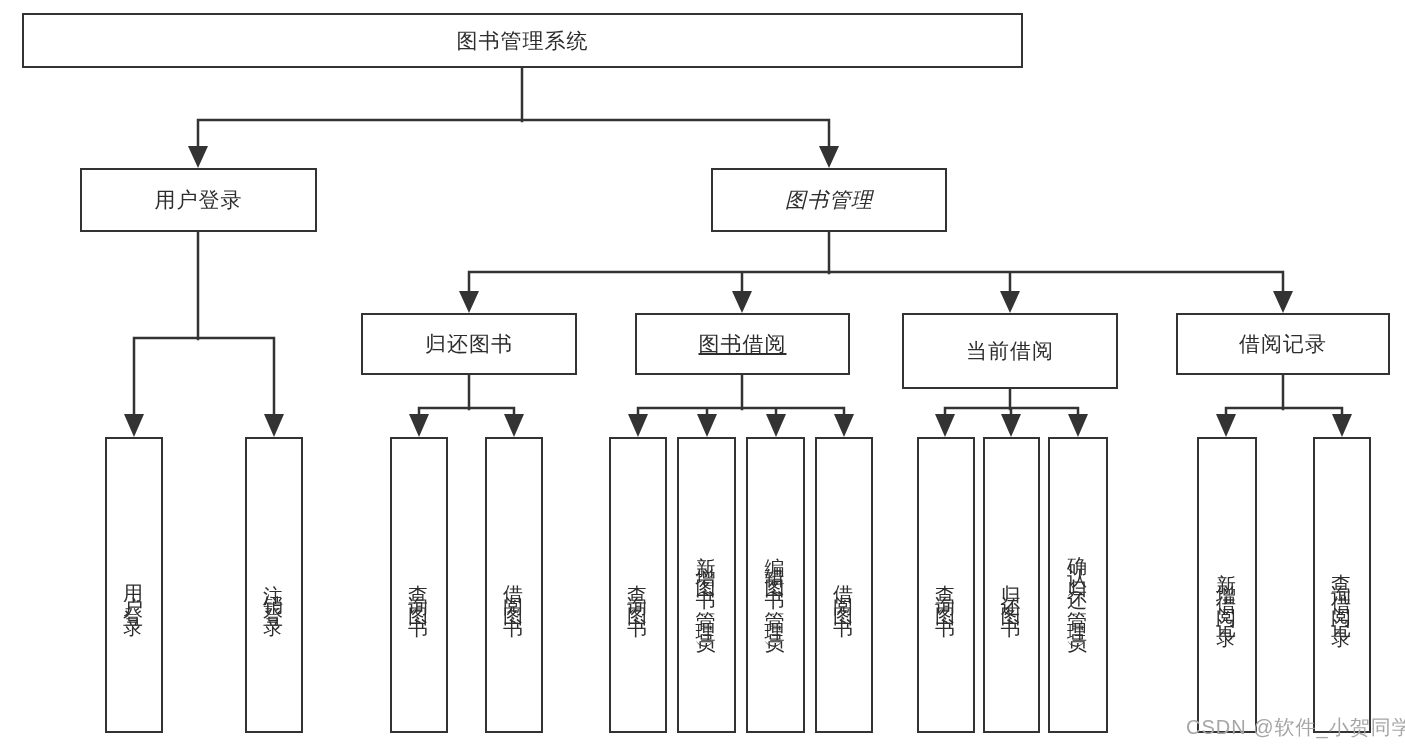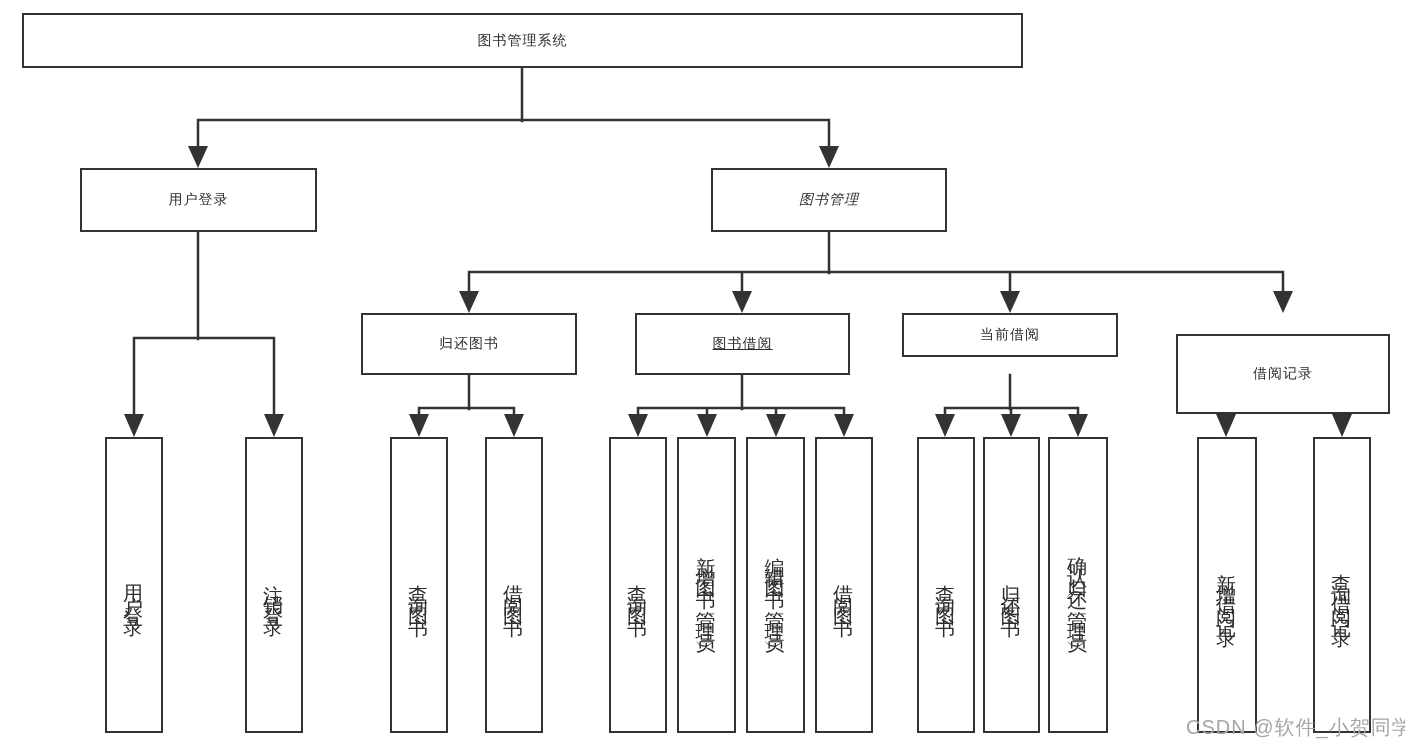--- a/index.html
+++ b/index.html
@@ -39,21 +39,21 @@
     position:absolute;
     box-sizing:border-box;
     background:#ffffff;
     border:2.5px solid var(--line);
     display:flex;
     align-items:center;
     justify-content:center;
     color:var(--text);
   }
   .node .htext{
-    font-size:14px;
+    font-size:21px;
     letter-spacing:1px;
     white-space:nowrap;
     text-align:center;
   }
   .node .vtext{
     writing-mode:vertical-rl;
     font-size:20px;
     letter-spacing:11px;
     margin-bottom:-11px;
     white-space:nowrap;
@@ -141,24 +141,24 @@
   <div class="node" style="left:711px;top:168px;width:236px;height:64px;font-style:italic;">
     <span class="htext">图书管理</span>
   </div>
 
   <div class="node" style="left:361px;top:313px;width:216px;height:62px;">
     <span class="htext">归还图书</span>
   </div>
   <div class="node" style="left:635px;top:313px;width:215px;height:62px;text-decoration:underline;">
     <span class="htext">图书借阅</span>
   </div>
-  <div class="node" style="left:902px;top:313px;width:216px;height:44px;">
+  <div class="node" style="left:902px;top:313px;width:216px;height:76px;">
     <span class="htext">当前借阅</span>
   </div>
-  <div class="node" style="left:1176px;top:313px;width:214px;height:80px;margin-top:21px;">
+  <div class="node" style="left:1176px;top:313px;width:214px;height:62px;">
     <span class="htext">借阅记录</span>
   </div>
 
   <div class="node" style="left:105px;top:437px;width:58px;height:296px;">
     <span class="vtext">用户登录</span>
   </div>
   <div class="node" style="left:245px;top:437px;width:58px;height:296px;">
     <span class="vtext">注销登录</span>
   </div>
 

